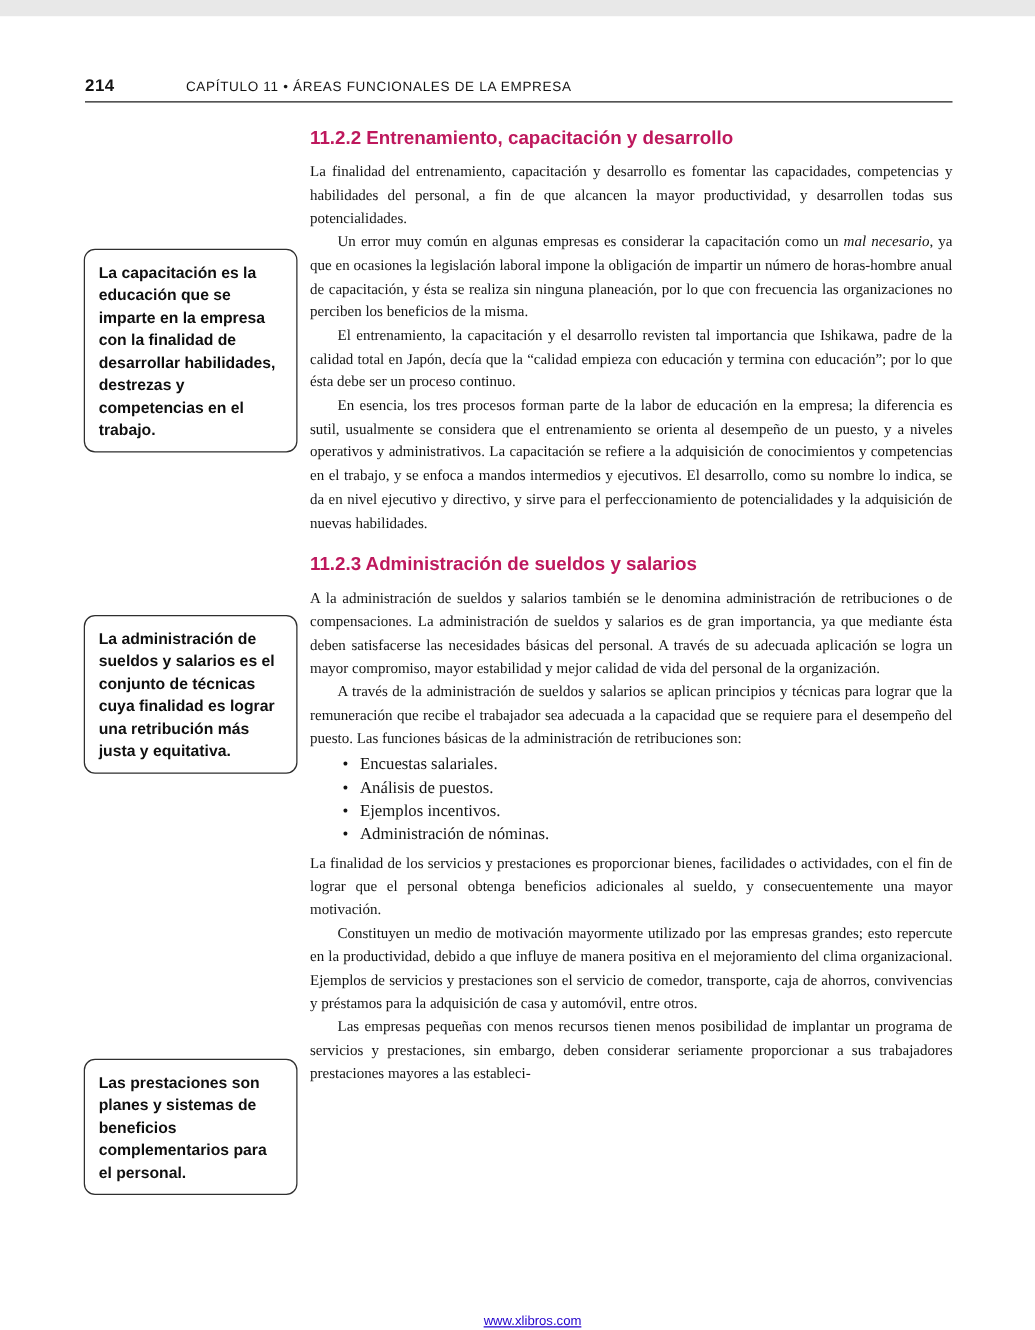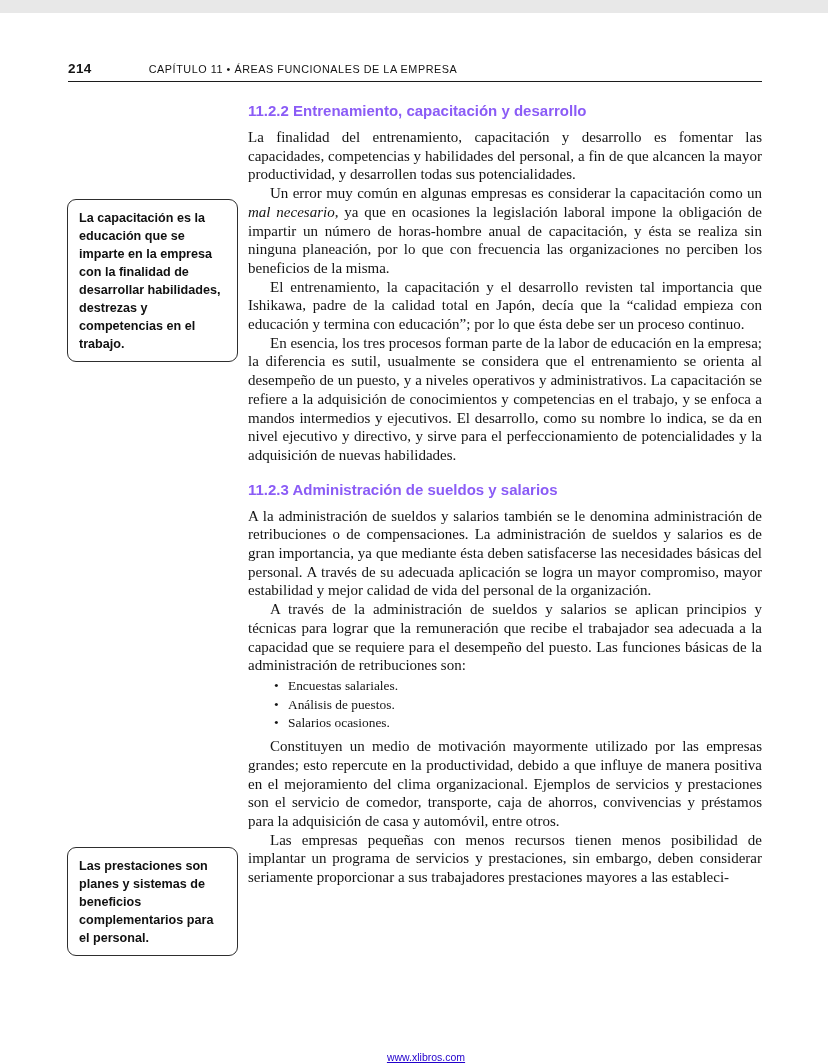--- a/index.html
+++ b/index.html
@@ -54,32 +54,32 @@
     left: 248px;
     top: 88px;
     width: 514px;
   }
   .section-heading {
     font-family: "Liberation Sans", sans-serif;
     font-size: 15px;
     font-weight: bold;
     line-height: 19px;
     margin-bottom: 8px;
-    color: #8b5cf6;
+    color: #be185d;
   }
   .section + .section .section-heading { margin-top: 15px; }
   .section-heading.smallcaps {
     font-family: "Liberation Serif", serif;
     font-variant: small-caps;
     font-size: 15.5px;
     letter-spacing: .4px;
     margin-bottom: 7px;
   }
   .body-p {
-    font-size: 15px;
+    font-size: 12px;
     line-height: 18.7px;
     text-align: justify;
   }
   .body-p.indent { text-indent: 22px; }
   .body-p em { font-style: italic; }
 
   .bullet-list {
     list-style: none;
     margin: 2px 0 4px 26px;
   }
@@ -118,20 +118,23 @@
 
   <div class="running-head">
     <span class="page-number">214</span>
     <span class="chapter-title">CAPÍTULO 11 • ÁREAS FUNCIONALES DE LA EMPRESA</span>
   </div>
   <div class="header-rule"></div>
 
   <aside class="note-box n1">
     <span>La capacitación es la educación que se imparte en la empresa con la finalidad de desarrollar habilidades, destrezas y competencias en el trabajo.</span>
   </aside>
+  <aside class="note-box n2">
+    <span>La administración de sueldos y salarios es el conjunto de técnicas cuya finalidad es lograr una retribución más justa y equitativa.</span>
+  </aside>
   <aside class="note-box n3">
     <span>Las prestaciones son planes y sistemas de beneficios complementarios para el personal.</span>
   </aside>
 
   <main class="main-col">
 
     <section class="section">
       <h2 class="section-heading">11.2.2 Entrenamiento, capacitación y desarrollo</h2>
       <p class="body-p">La finalidad del entrenamiento, capacitación y desarrollo es fomentar las capacidades, competencias y habilidades del personal, a fin de que alcancen la mayor productividad, y desarrollen todas sus potencialidades.</p>
       <p class="body-p indent"><span>Un error muy común en algunas empresas es considerar la capacitación como un </span><em>mal necesario</em><span>, ya que en ocasiones la legislación laboral impone la obligación de impartir un número de horas-hombre anual de capacitación, y ésta se realiza sin ninguna planeación, por lo que con frecuencia las organizaciones no perciben los beneficios de la misma.</span></p>
@@ -139,25 +142,27 @@
       <p class="body-p indent">En esencia, los tres procesos forman parte de la labor de educación en la empresa; la diferencia es sutil, usualmente se considera que el entrenamiento se orienta al desempeño de un puesto, y a niveles operativos y administrativos. La capacitación se refiere a la adquisición de conocimientos y competencias en el trabajo, y se enfoca a mandos intermedios y ejecutivos. El desarrollo, como su nombre lo indica, se da en nivel ejecutivo y directivo, y sirve para el perfeccionamiento de potencialidades y la adquisición de nuevas habilidades.</p>
     </section>
 
     <section class="section">
       <h2 class="section-heading">11.2.3 Administración de sueldos y salarios</h2>
       <p class="body-p">A la administración de sueldos y salarios también se le denomina administración de retribuciones o de compensaciones. La administración de sueldos y salarios es de gran importancia, ya que mediante ésta deben satisfacerse las necesidades básicas del personal. A través de su adecuada aplicación se logra un mayor compromiso, mayor estabilidad y mejor calidad de vida del personal de la organización.</p>
       <p class="body-p indent">A través de la administración de sueldos y salarios se aplican principios y técnicas para lograr que la remuneración que recibe el trabajador sea adecuada a la capacidad que se requiere para el desempeño del puesto. Las funciones básicas de la administración de retribuciones son:</p>
       <ul class="bullet-list">
         <li>Encuestas salariales.</li>
         <li>Análisis de puestos.</li>
-        <li>Salarios ocasiones.</li>
+        <li>Ejemplos incentivos.</li>
+        <li>Administración de nóminas.</li>
       </ul>
     </section>
 
     <section class="section">
+      <p class="body-p">La finalidad de los servicios y prestaciones es proporcionar bienes, facilidades o actividades, con el fin de lograr que el personal obtenga beneficios adicionales al sueldo, y consecuentemente una mayor motivación.</p>
       <p class="body-p indent">Constituyen un medio de motivación mayormente utilizado por las empresas grandes; esto repercute en la productividad, debido a que influye de manera positiva en el mejoramiento del clima organizacional. Ejemplos de servicios y prestaciones son el servicio de comedor, transporte, caja de ahorros, convivencias y préstamos para la adquisición de casa y automóvil, entre otros.</p>
       <p class="body-p indent">Las empresas pequeñas con menos recursos tienen menos posibilidad de implantar un programa de servicios y prestaciones, sin embargo, deben considerar seriamente proporcionar a sus trabajadores prestaciones mayores a las estableci-</p>
     </section>
 
   </main>
 
   <footer class="page-footer">
     <a class="footer-link">www.xlibros.com</a>
   </footer>
 

